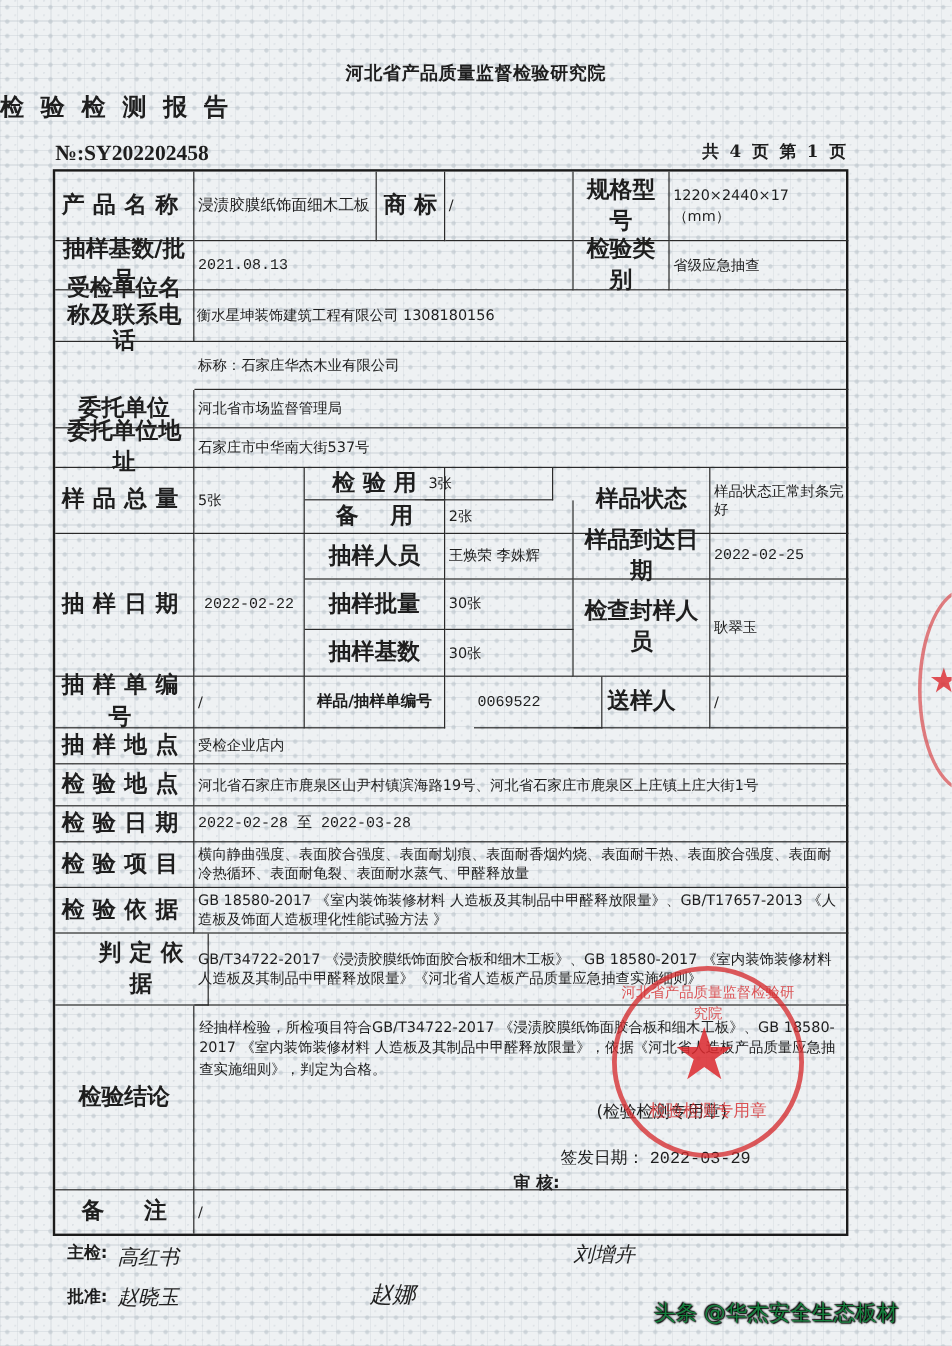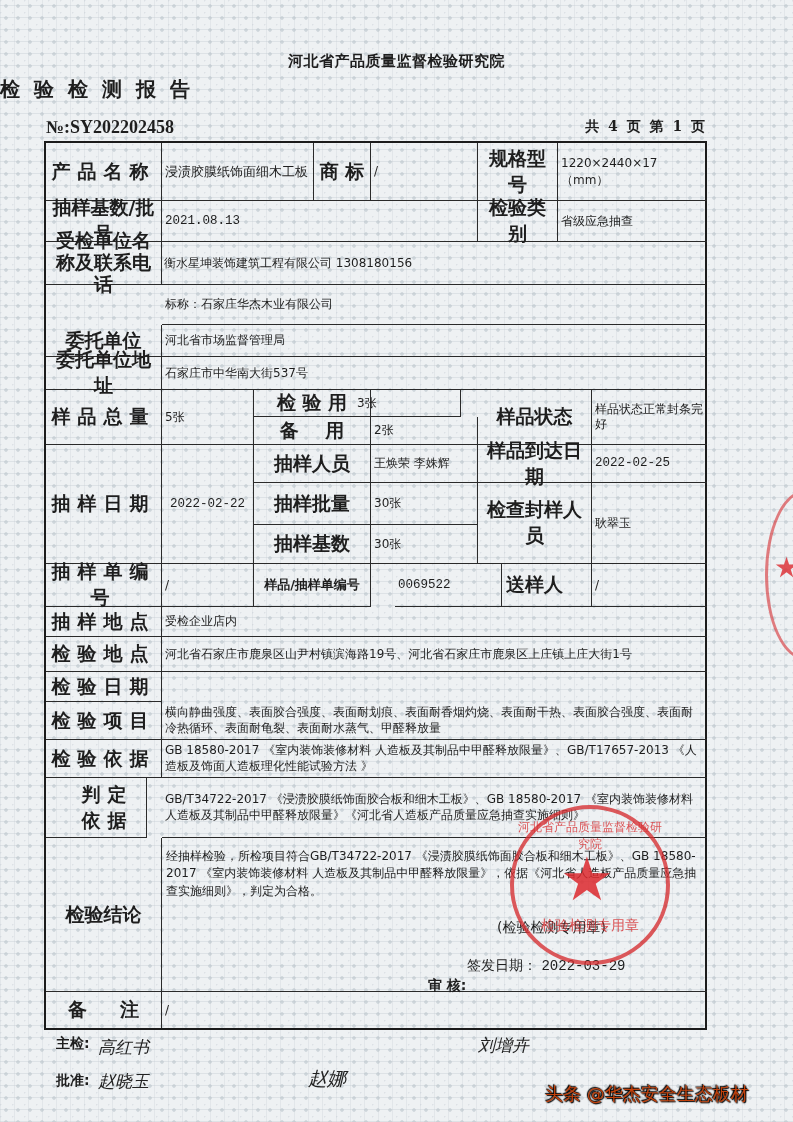--- a/index.html
+++ b/index.html
@@ -36,21 +36,21 @@
 
   .stamp { position: absolute; left: 510px; top: 805px; width: 160px; height: 160px; border-radius: 50%; border: 4px solid rgba(214,45,48,0.78); box-sizing: border-box; pointer-events: none; }
   .stamp .star { position: absolute; left: 46px; top: 40px; font-size: 60px; color: rgba(220,40,45,0.85); line-height: 1; font-family: "DejaVu Sans", sans-serif; }
   .stamp .ring { position: absolute; left: 0; top: 10px; width: 152px; text-align: center; font-size: 12px; color: rgba(214,45,48,0.8); font-family: "DejaVu Sans", sans-serif; }
   .stamp .bot { position: absolute; left: 0; top: 108px; width: 152px; text-align: center; font-size: 14px; color: rgba(214,45,48,0.8); font-family: "DejaVu Sans", sans-serif; }
   .stamp2 { position: absolute; left: 765px; top: 490px; width: 80px; height: 170px; border-radius: 50%; border: 3px solid rgba(214,45,48,0.6); box-sizing: border-box; }
   .stamp2 .s { position: absolute; left: 6px; top: 58px; color: rgba(220,40,45,0.8); font-size: 28px; font-family: "DejaVu Sans", sans-serif; }
 
   .sig { position: absolute; font-family: "DejaVu Serif", serif; font-style: italic; font-size: 17px; color: #222; }
   .footlbl { position: absolute; font-size: 14px; font-family: "DejaVu Sans", sans-serif; font-weight: bold; }
-  .watermark { position: absolute; left: 545px; top: 1082px; font-size: 18px; color: #c2410c; font-family: "DejaVu Sans", sans-serif; text-shadow: 0 0 2px #000, 1px 1px 1px #000, -1px -1px 1px #000; }
+  .watermark { position: absolute; left: 545px; top: 1082px; font-size: 18px; color: #15803d; font-family: "DejaVu Sans", sans-serif; text-shadow: 0 0 2px #000, 1px 1px 1px #000, -1px -1px 1px #000; }
 </style>
 </head>
 <body>
 
 <div class="pattern"></div>
 
 <div class="abs org">河北省产品质量监督检验研究院</div>
 <div class="abs title">检验检测报告</div>
 <div class="abs reportno">№:SY202202458</div>
 <div class="abs pageinfo">共 4 页 第 1 页</div>
@@ -109,28 +109,29 @@
   <div class="cell lbl" style="left:432px;top:421px;width:114px;height:43px;">送样人</div>
   <div class="cell val noR" style="left:546px;top:421px;width:115px;height:43px;">/</div>
 
   <div class="cell lbl sp" style="left:0;top:464px;width:116px;height:30px;">抽样地点</div>
   <div class="cell val noR" style="left:116px;top:464px;width:545px;height:30px;">受检企业店内</div>
 
   <div class="cell lbl sp" style="left:0;top:494px;width:116px;height:35px;">检验地点</div>
   <div class="cell val noR" style="left:116px;top:494px;width:545px;height:35px;line-height:1.2;">河北省石家庄市鹿泉区山尹村镇滨海路19号、河北省石家庄市鹿泉区上庄镇上庄大街1号</div>
 
   <div class="cell lbl sp" style="left:0;top:529px;width:116px;height:30px;">检验日期</div>
+  <div class="cell val mono noR" style="left:116px;top:529px;width:545px;height:30px;">2022-02-28 至 2022-03-28</div>
 
   <div class="cell lbl sp" style="left:0;top:559px;width:116px;height:38px;">检验项目</div>
   <div class="cell val noR" style="left:116px;top:559px;width:545px;height:38px;line-height:1.3;">横向静曲强度、表面胶合强度、表面耐划痕、表面耐香烟灼烧、表面耐干热、表面胶合强度、表面耐冷热循环、表面耐龟裂、表面耐水蒸气、甲醛释放量</div>
 
   <div class="cell lbl sp" style="left:0;top:597px;width:116px;height:38px;">检验依据</div>
   <div class="cell val noR" style="left:116px;top:597px;width:545px;height:38px;line-height:1.3;">GB 18580-2017 《室内装饰装修材料 人造板及其制品中甲醛释放限量》、GB/T17657-2013 《人造板及饰面人造板理化性能试验方法 》</div>
 
-  <div class="cell lbl sp" style="left:0;top:635px;width:101px;height:60px;padding-left:26px;">判定依据</div>
+  <div class="cell lbl sp" style="left:0;top:635px;width:128px;height:60px;padding-left:26px;">判定依据</div>
   <div class="cell val noR" style="left:116px;top:635px;width:545px;height:60px;line-height:1.3;">GB/T34722-2017 《浸渍胶膜纸饰面胶合板和细木工板》、GB 18580-2017 《室内装饰装修材料  人造板及其制品中甲醛释放限量》《河北省人造板产品质量应急抽查实施细则》</div>
 
   <div class="cell lbl" style="left:0;top:695px;width:116px;height:154px;">检验结论</div>
   <div class="cell noR" style="left:116px;top:695px;width:545px;height:154px;display:block;padding:10px 4px 0 4px;">
     <div style="font-family:'DejaVu Sans',sans-serif;font-size:12px;line-height:1.45;">经抽样检验，所检项目符合GB/T34722-2017 《浸渍胶膜纸饰面胶合板和细木工板》、GB 18580-2017 《室内装饰装修材料  人造板及其制品中甲醛释放限量》，依据《河北省人造板产品质量应急抽查实施细则》，判定为合格。</div>
     <div style="position:absolute;left:335px;top:80px;font-family:'DejaVu Sans',sans-serif;font-size:14px;">(检验检测专用章)</div>
     <div style="position:absolute;left:305px;top:118px;font-family:'DejaVu Sans',sans-serif;font-size:14px;">
       <span>签发日期：</span>
       <span class="mono" style="font-size:14px;">2022-03-29</span>
     </div>

